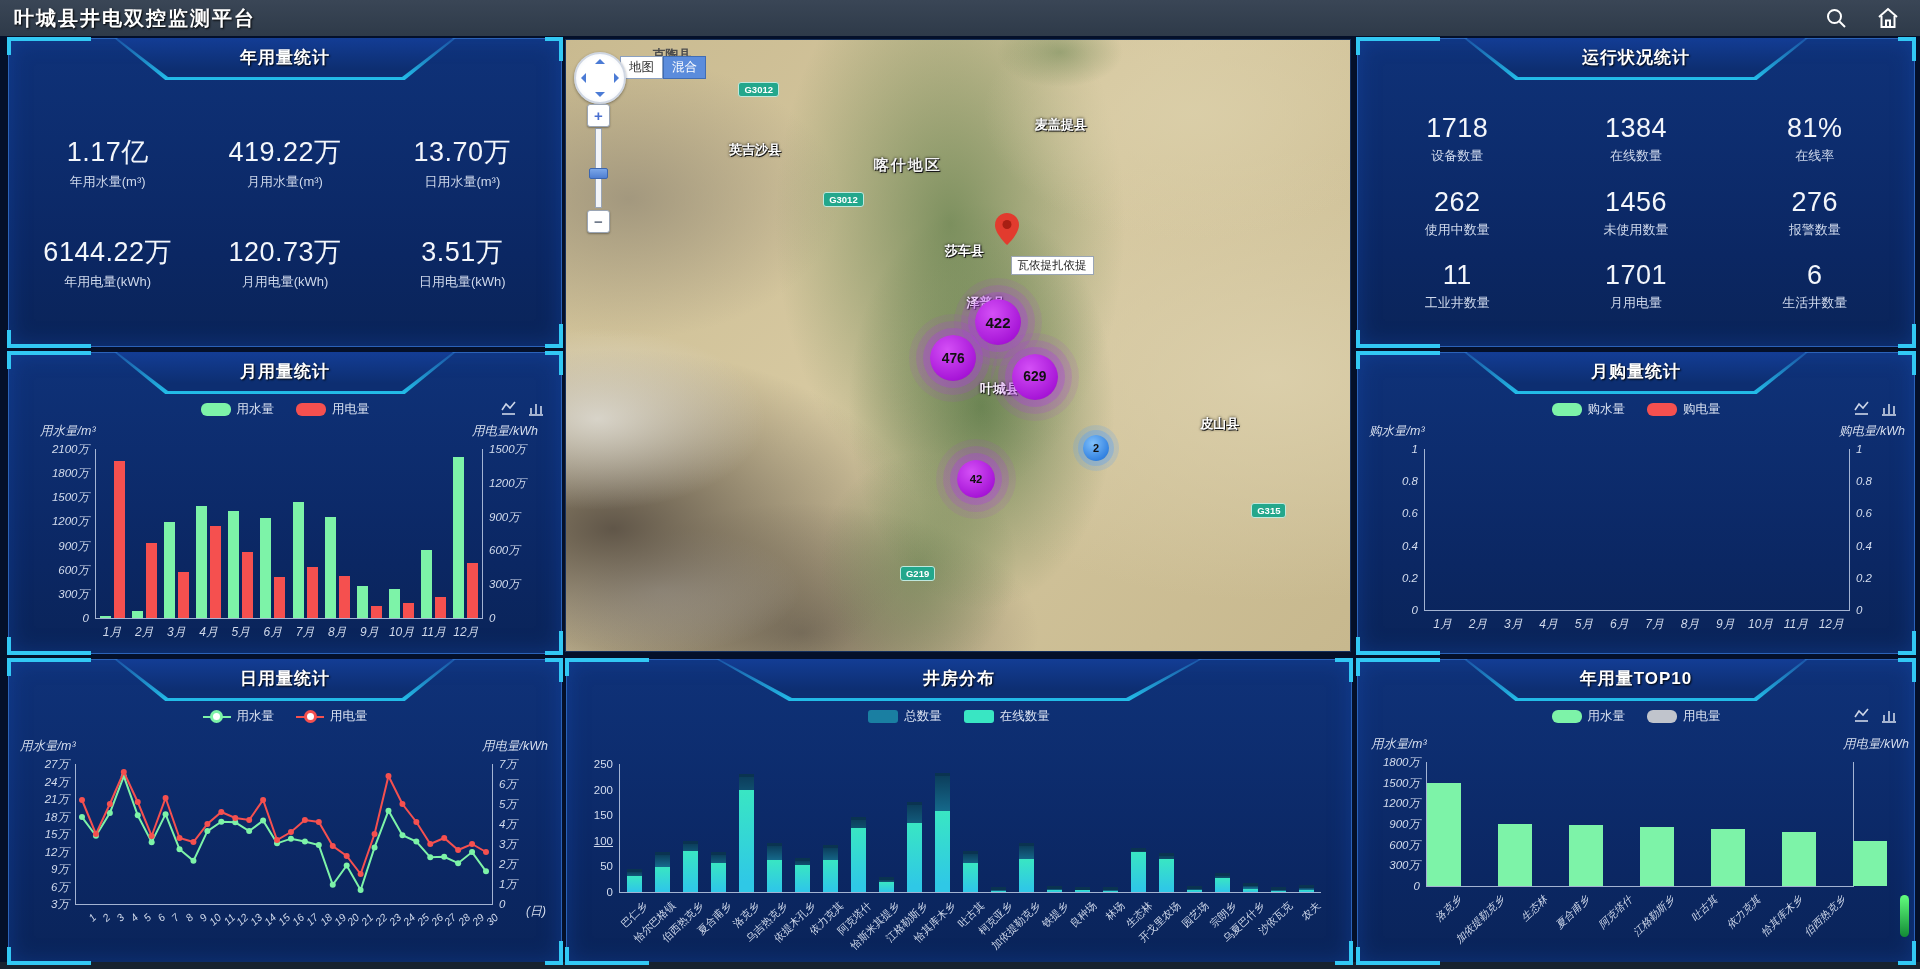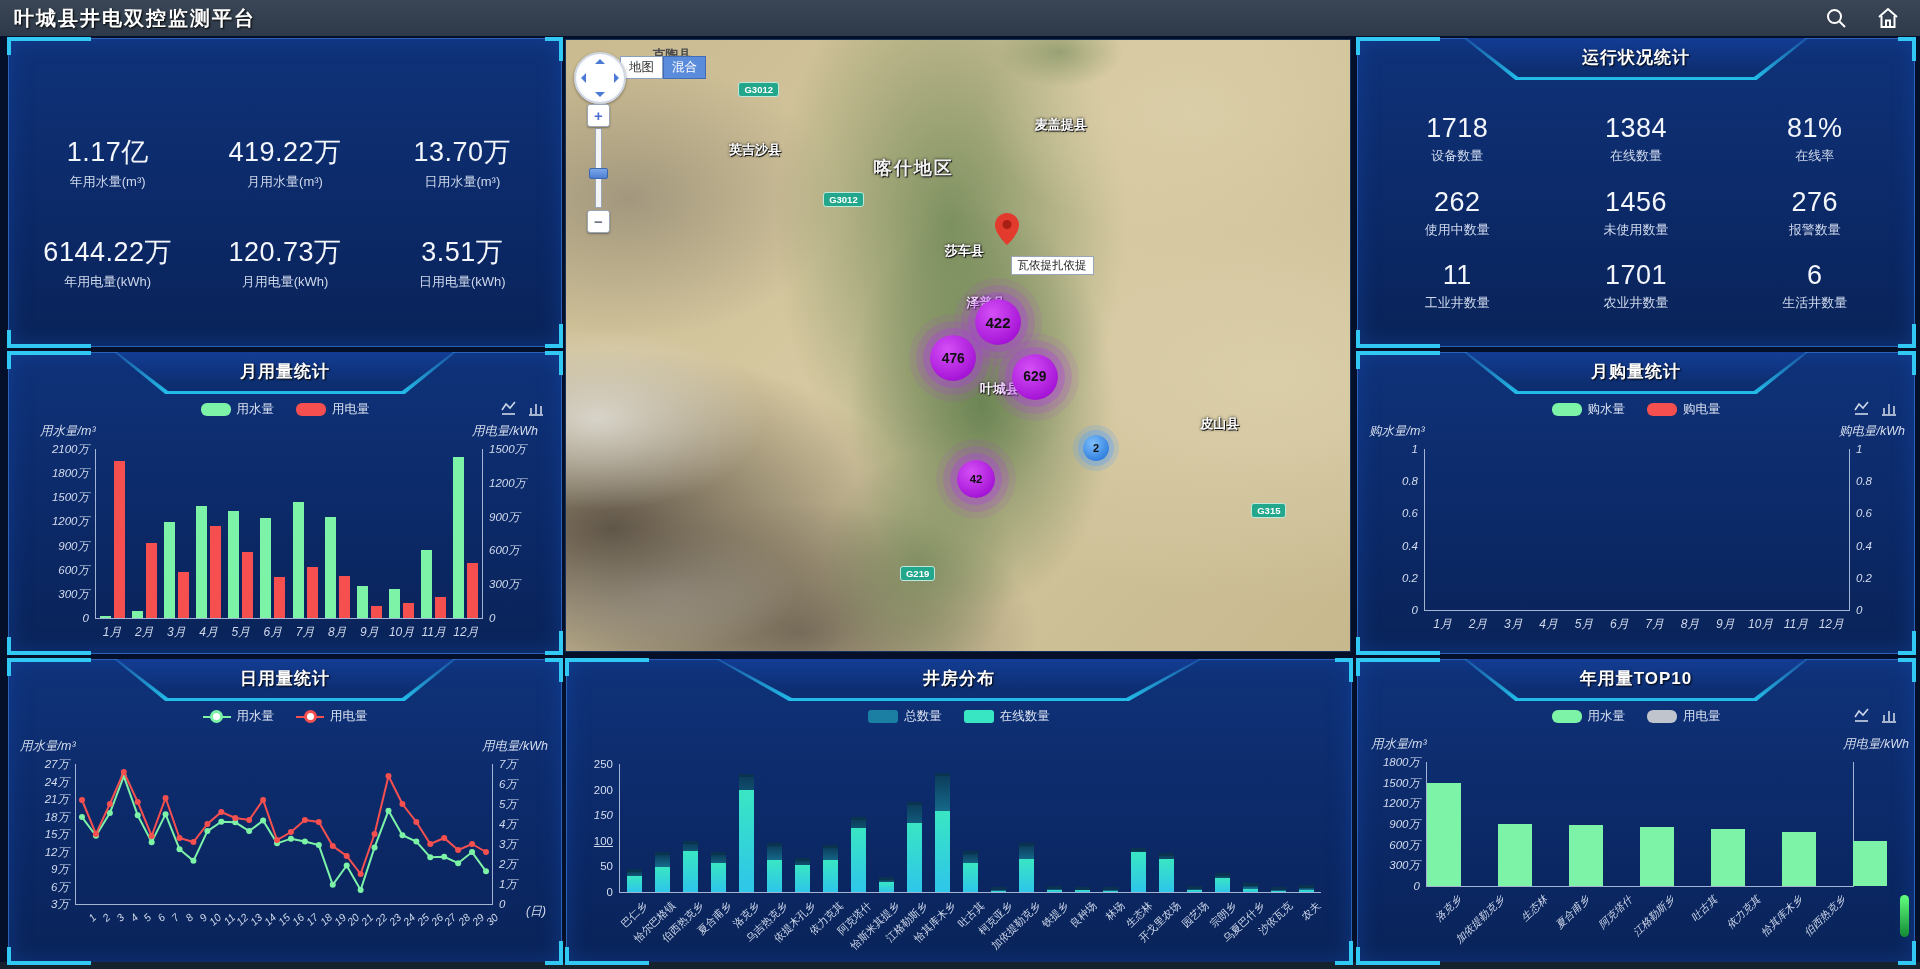--- a/index.html
+++ b/index.html
@@ -78,21 +78,21 @@
       radial-gradient(ellipse 190px 290px at 53% 60%, rgba(86,118,68,.8), transparent 70%),
       radial-gradient(ellipse 140px 160px at 45% 86%, rgba(98,126,76,.6), transparent 70%),
       radial-gradient(ellipse 300px 200px at 8% 26%, rgba(152,142,120,.8), transparent 70%),
       radial-gradient(ellipse 240px 130px at 4% 62%, rgba(228,226,220,.8), transparent 70%),
       radial-gradient(ellipse 430px 250px at 6% 80%, rgba(90,80,68,.95), transparent 72%),
       radial-gradient(ellipse 200px 90px at 12% 90%, rgba(238,238,238,.5), transparent 70%),
       radial-gradient(ellipse 330px 180px at 30% 97%, rgba(108,98,82,.85), transparent 72%),
       radial-gradient(ellipse 520px 300px at 90% 55%, rgba(220,208,172,.9), transparent 75%),
       linear-gradient(135deg,#c9ba90,#d7c9a1 45%,#cfc198 70%,#c7b88e);}
   .maplabel{position:absolute;color:#fff;font-size:13px;font-weight:bold;text-shadow:0 0 3px #000,1px 1px 0 #222;white-space:nowrap;z-index:3;}
-  .maplabel-lg{font-size:18px;letter-spacing:2px;color:#f2f2f2;padding-left:17px;}
+  .maplabel-lg{font-size:15px;letter-spacing:2px;color:#f2f2f2;padding-left:17px;}
   .bg-county{position:absolute;left:11%;top:1%;color:#4c4c4c;font-size:13px;font-weight:bold;z-index:1;text-shadow:0 0 2px #cfc3a0;}
   .roadbadge{position:absolute;background:#23a78c;color:#fff;font-size:9.5px;font-weight:bold;padding:1px 5px;border-radius:3px;border:1px solid #bfe8dd;z-index:3;white-space:nowrap;}
   .maptype{position:absolute;left:6.9%;top:2.6%;display:flex;z-index:6;font-size:12.5px;}
   .mt-btn{padding:2px 8px;border:1px solid #8ba0c0;background:#fff;color:#333;cursor:pointer;}
   .mt-btn.active{background:#5b8cdc;color:#fff;border-color:#3f6cb4;}
   .compass{position:absolute;left:8px;top:12px;width:48px;height:48px;border-radius:50%;background:radial-gradient(circle,#ffffff 60%,#e8edf5);border:2px solid #cfd6e2;box-shadow:0 1px 3px rgba(0,0,0,.4);z-index:6;}
   .carr{position:absolute;width:0;height:0;border:5px solid transparent;}
   .carr.n{left:50%;top:5px;transform:translateX(-50%);border-bottom-color:#4b7bd5;border-top-width:0;}
   .carr.s{left:50%;bottom:5px;transform:translateX(-50%);border-top-color:#4b7bd5;border-bottom-width:0;}
   .carr.w{left:5px;top:50%;transform:translateY(-50%);border-right-color:#4b7bd5;border-left-width:0;}
@@ -129,20 +129,23 @@
           <rect x="10" y="14.5" width="4" height="6.5"></rect>
         </svg>
     </div>
   </div>
 
   <section class="panel" id="p-annual" style="left:8px;top:38px;width:552px;height:307px;">
     <span class="corner c-tl"></span>
       <span class="corner c-tr"></span>
       <span class="corner c-bl"></span>
       <span class="corner c-br"></span>
+    <div class="ptitle-o">
+        <div class="ptitle-i">年用量统计</div>
+      </div>
     <div class="stats">
       <div class="stat">
           <div class="stat-v">1.17亿</div>
           <div class="stat-l">年用水量(m³)</div>
         </div>
       <div class="stat">
           <div class="stat-v">419.22万</div>
           <div class="stat-l">月用水量(m³)</div>
         </div>
       <div class="stat">
@@ -239,21 +242,21 @@
       <div class="stat">
           <div class="stat-v">276</div>
           <div class="stat-l">报警数量</div>
         </div>
       <div class="stat">
           <div class="stat-v">11</div>
           <div class="stat-l">工业井数量</div>
         </div>
       <div class="stat">
           <div class="stat-v">1701</div>
-          <div class="stat-l">农业井数量</div>
+          <div class="stat-l">月用电量</div>
         </div>
       <div class="stat">
           <div class="stat-v">6</div>
           <div class="stat-l">生活井数量</div>
         </div>
     </div>
   </section>
 
   <section class="panel" id="p-monthly" style="left:8px;top:352px;width:552px;height:300px;">
     <span class="corner c-tl"></span>
@@ -614,21 +617,21 @@
         </div>
         <div class="lg-item">
           <div class="lg-sw sq" style="background: rgb(57, 230, 195);"></div>
           <div class="lg-tx">在线数量</div>
         </div>
       </div>
     <div class="plot">
         <div class="yt-l">
           <div class="yt" style="top: 0%;">250</div>
           <div class="yt" style="top: 20%;">200</div>
-          <div class="yt" style="top: 40%; font-style: italic;">150</div>
+          <div class="yt" style="top: 40%;">150</div>
           <div class="yt" style="top: 60%; text-decoration: underline;">100</div>
           <div class="yt" style="top: 80%;">50</div>
           <div class="yt" style="top: 100%;">0</div>
         </div>
         <div class="xlabels">
           <div class="xt xt-rot" style="left: 2%;">巴仁乡</div>
           <div class="xt xt-rot" style="left: 6%;">恰尔巴格镇</div>
           <div class="xt xt-rot" style="left: 10%;">伯西热克乡</div>
           <div class="xt xt-rot" style="left: 14%;">夏合甫乡</div>
           <div class="xt xt-rot" style="left: 18%;">洛克乡</div>

